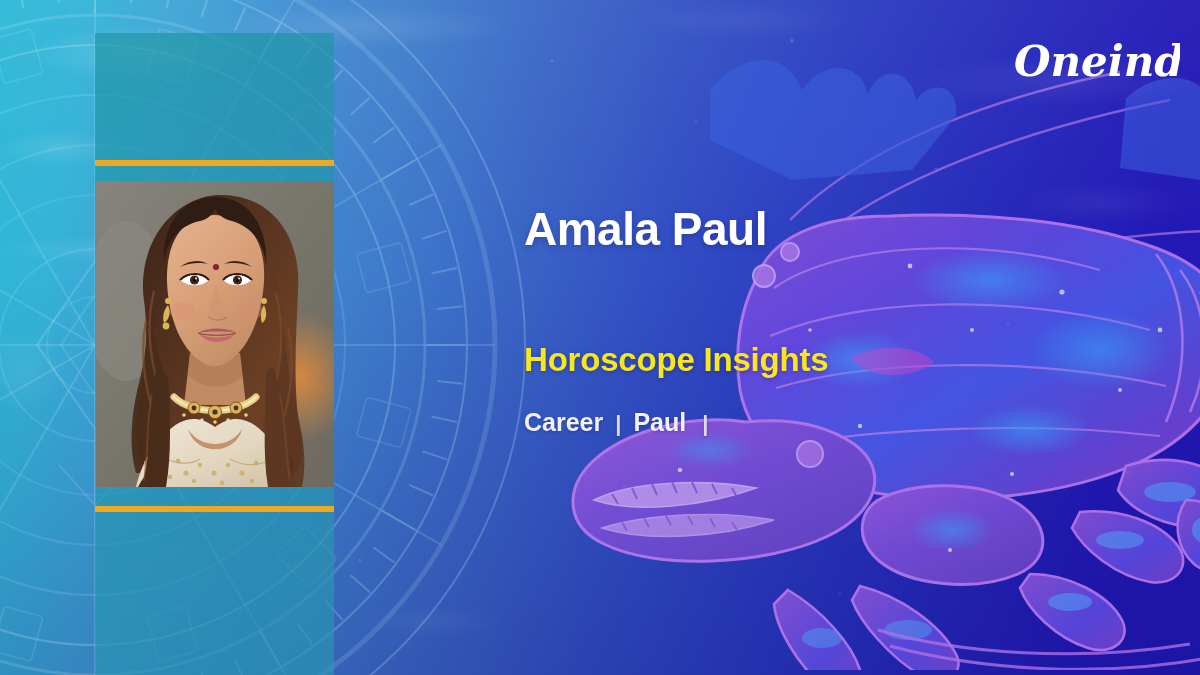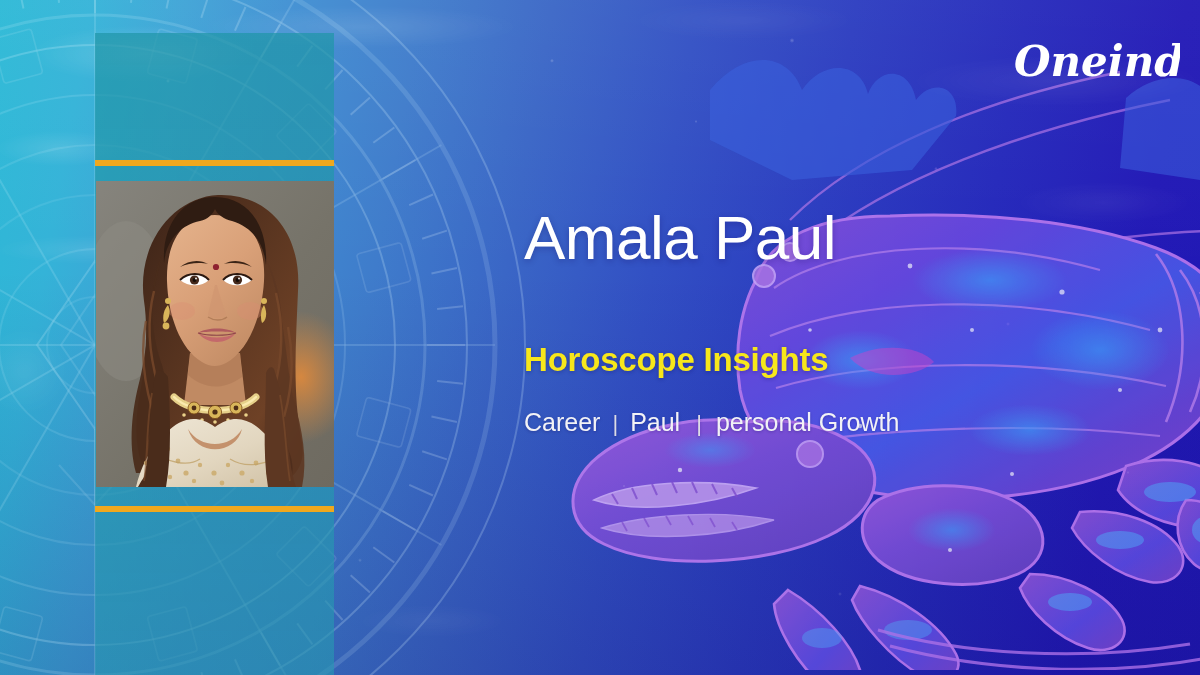--- a/index.html
+++ b/index.html
@@ -115,43 +115,43 @@
     width:238px; height:306px;
     overflow:hidden;
     background:#7d7a73;
   }
   .photo svg { width:100%; height:100%; display:block; }
 
   
   .headline {
     position:absolute;
     left:524px; top:205px;
-    font-size:62px;
-    font-weight:normal;
+    font-size:46px;
+    font-weight:bold;
     color:#ffffff;
     letter-spacing:-0.5px;
     line-height:1.05;
     white-space:nowrap;
     text-shadow:0 2px 6px rgba(20,10,90,0.28);
   }
   .subhead {
     position:absolute;
     left:524px; top:341px;
     font-size:33px;
     font-weight:bold;
     color:#f7e71b;
     letter-spacing:-0.2px;
     white-space:nowrap;
     text-shadow:0 1px 4px rgba(20,10,90,0.32);
   }
   .tagline {
     position:absolute;
     left:524px; top:408px;
     font-size:25px;
-    font-weight:normal;
+    font-weight:bold;
     color:#f2f2f6;
     white-space:nowrap;
     display:flex;
     align-items:flex-end;
     text-shadow:0 1px 3px rgba(20,10,90,0.30);
   }
   .tagline .sep {
     color:#dcdce6;
     padding:0 12px;
     font-size:22px;
@@ -785,21 +785,20 @@
     </svg>
   </div>
 
   <div class="headline">Amala Paul</div>
   <div class="subhead">Horoscope Insights</div>
   <div class="tagline">
     <span>Career</span>
     <span class="sep">|</span>
     <span>Paul</span>
     <span class="sep wide">|</span>
-    <span>personal Growth</span>
   </div>
 
   <div class="logo">
     <svg viewBox="0 0 168 66" xmlns="http://www.w3.org/2000/svg">
       <text x="2" y="48" font-family="'DejaVu Serif', serif" font-size="42" font-style="italic" font-weight="bold" fill="#ffffff">Oneindia</text>
     </svg>
   </div>
 
 </div>
 

